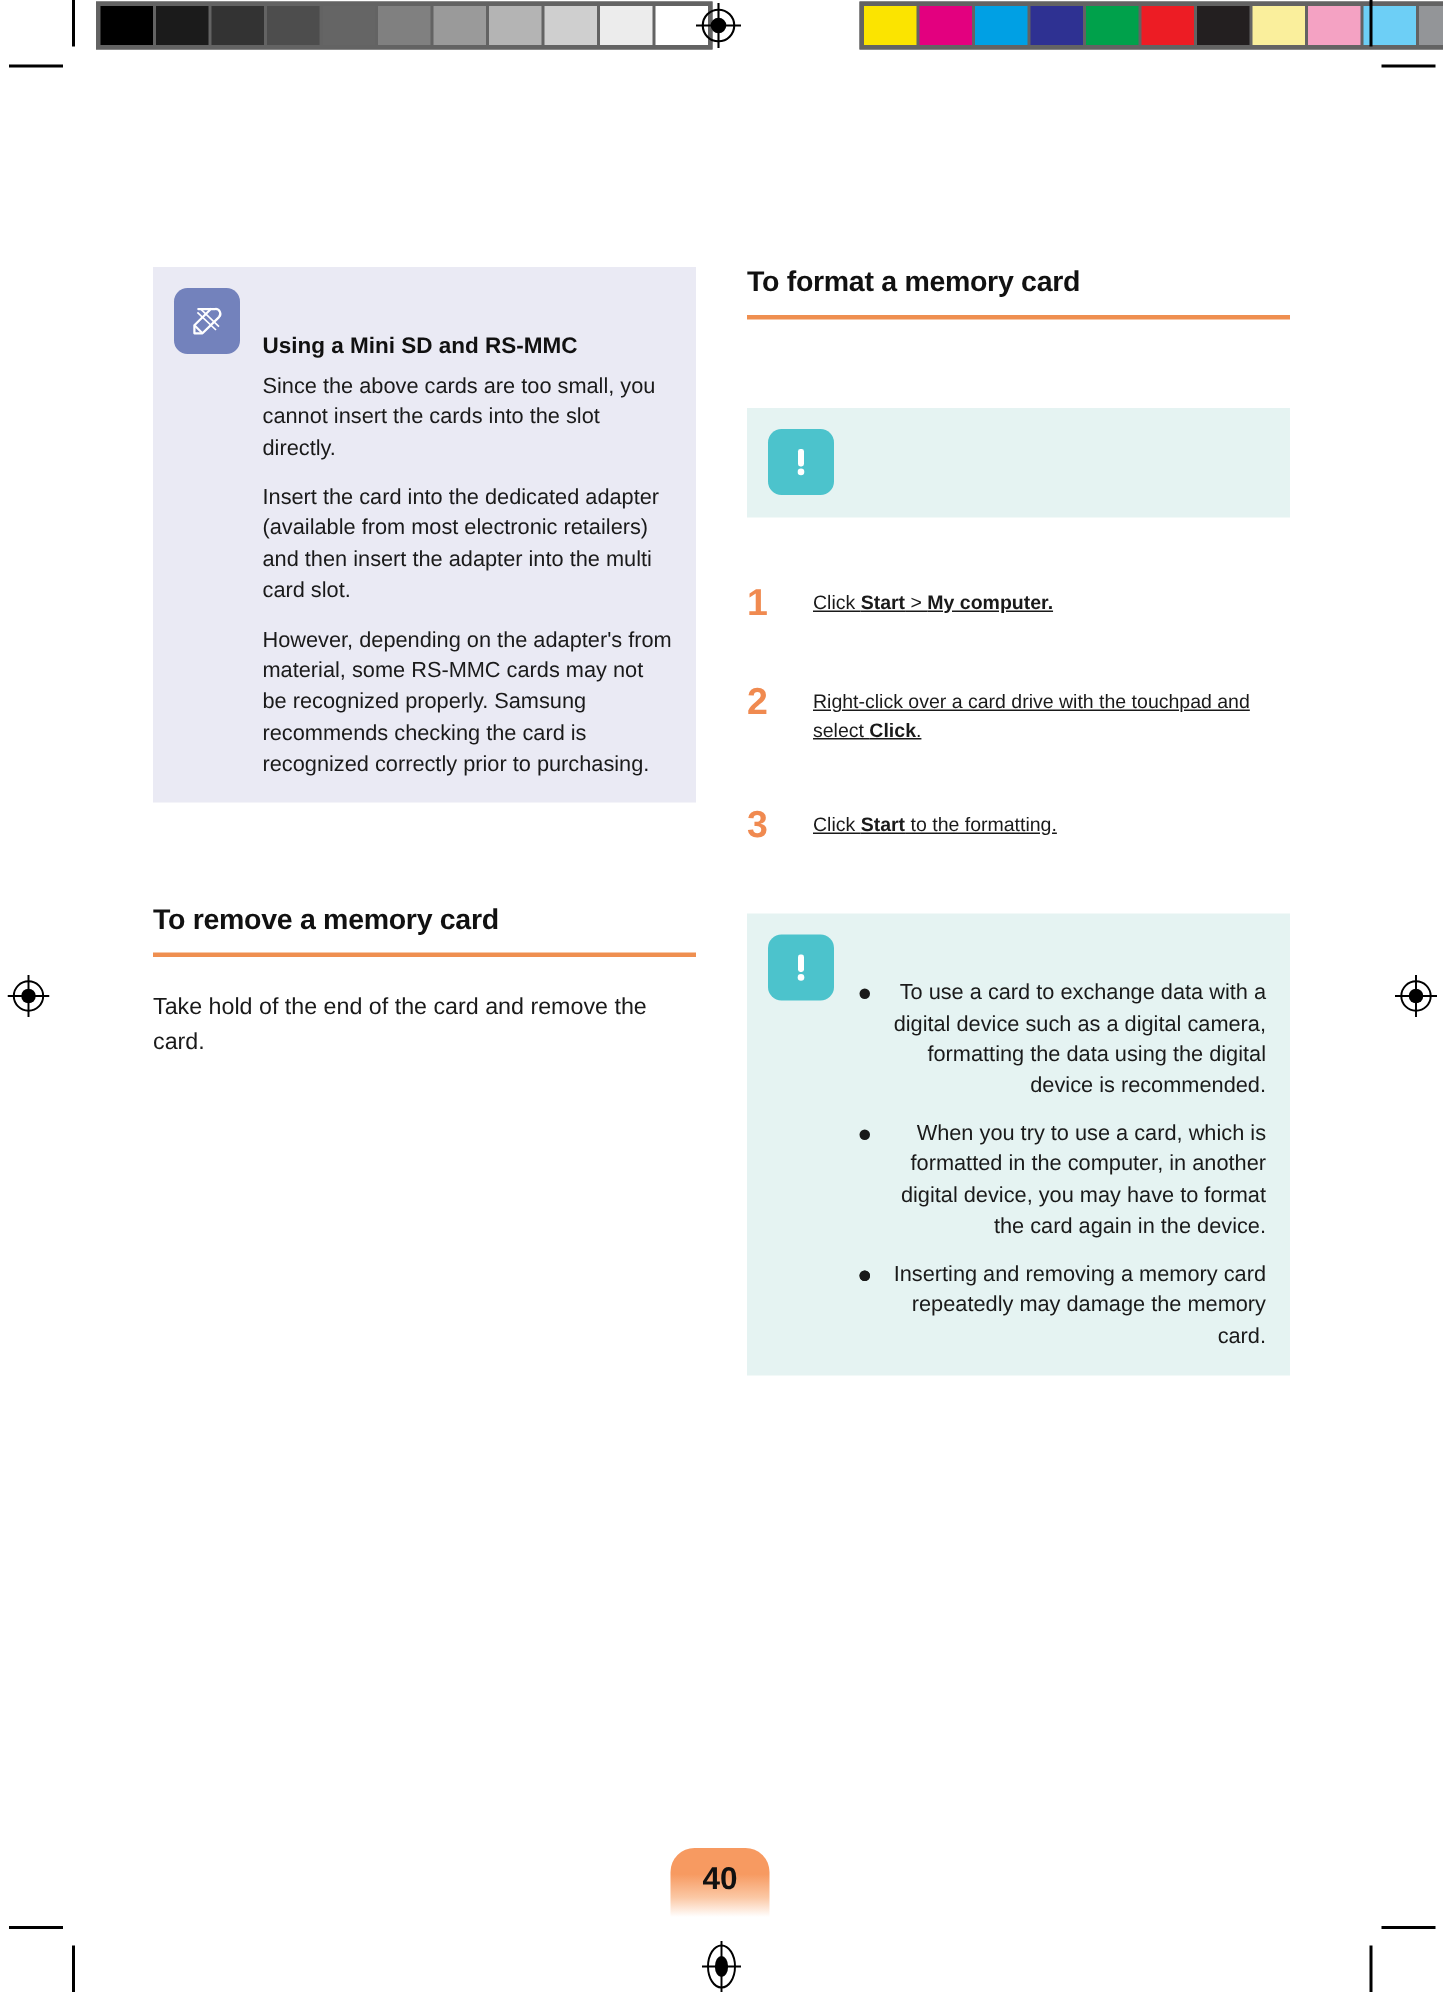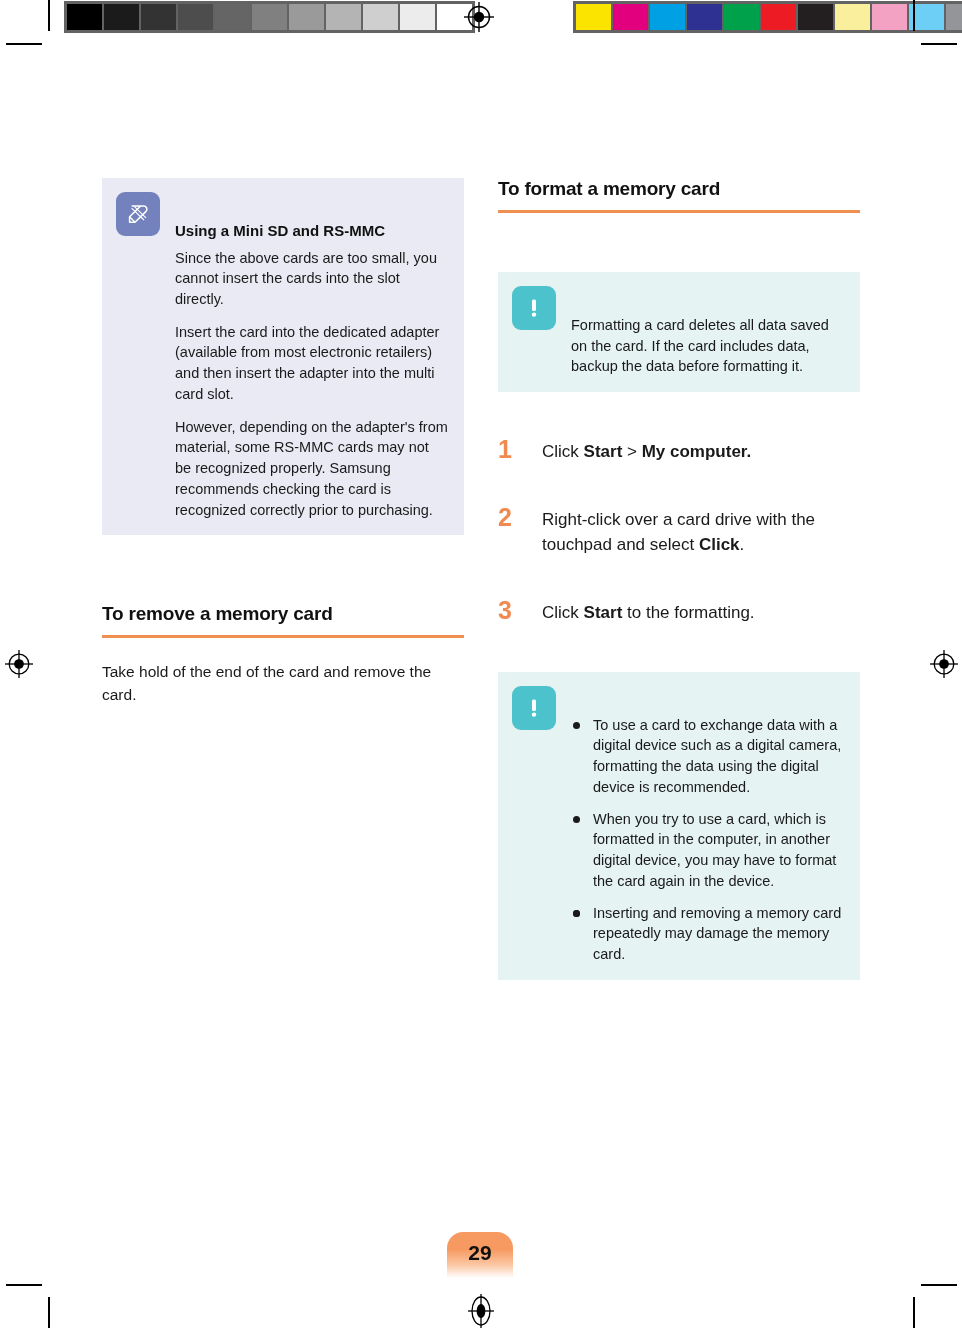--- a/index.html
+++ b/index.html
@@ -110,20 +110,21 @@
     line-height: 1.43;
     color: #1a1a1a;
     margin: 0 0 12px 0;
   }
   .callout-p:last-child { margin-bottom: 0; }
 
   .callout-list {
     list-style: none;
     margin: 0;
     padding: 0;
+    text-align: right;
   }
   .callout-list li {
     position: relative;
     padding-left: 22px;
     font-size: 14.5px;
     line-height: 1.43;
     color: #1a1a1a;
     margin-bottom: 11px;
   }
   .callout-list li:last-child { margin-bottom: 0; }
@@ -148,24 +149,25 @@
   .step-num {
     flex: 0 0 auto;
     width: 44px;
     font-size: 25px;
     font-weight: bold;
     color: #f08a50;
     line-height: 1.05;
   }
   .step-text {
     flex: 1 1 auto;
-    font-size: 17px;
+    font-size: 13px;
     line-height: 1.48;
     color: #1a1a1a;
     padding-top: 3px;
+    text-decoration: underline;
   }
   .step-text b { font-weight: bold; }
 
   
   #page-badge {
     position: absolute;
     left: 447px;
     top: 1232px;
     width: 66px;
     height: 46px;
@@ -290,23 +292,20 @@
     <div class="heading-rule"></div>
 
     <div style="height:36px;"></div>
 
     <div class="callout caution">
       <div class="callout-icon">
         <svg width="26" height="26" viewBox="0 0 26 26">
           <rect x="11.0" y="4.4" width="4.0" height="11.6" rx="1.6" fill="#ffffff"></rect>
           <circle cx="13.0" cy="19.6" r="2.2" fill="#ffffff"></circle>
         </svg>
-      </div>
-      <div class="callout-body">
-        <p class="callout-p">Formatting a card deletes all data saved on the card. If the card includes data, backup the data before formatting it.</p>
       </div>
     </div>
 
     <div class="steps">
 
       <div class="step">
         <div class="step-num">1</div>
         <div class="step-text">
           <span>Click </span><b>Start</b><span> &gt; </span><b>My computer.</b>
         </div>
@@ -354,16 +353,16 @@
             <span class="bullet"></span>
             <span>Inserting and removing a memory card repeatedly may damage the memory card.</span>
           </li>
         </ul>
       </div>
     </div>
 
   </div>
 
   <div id="page-badge">
-    <span>29</span>
+    <span>40</span>
   </div>
 
 </div>
 
 </body></html>

